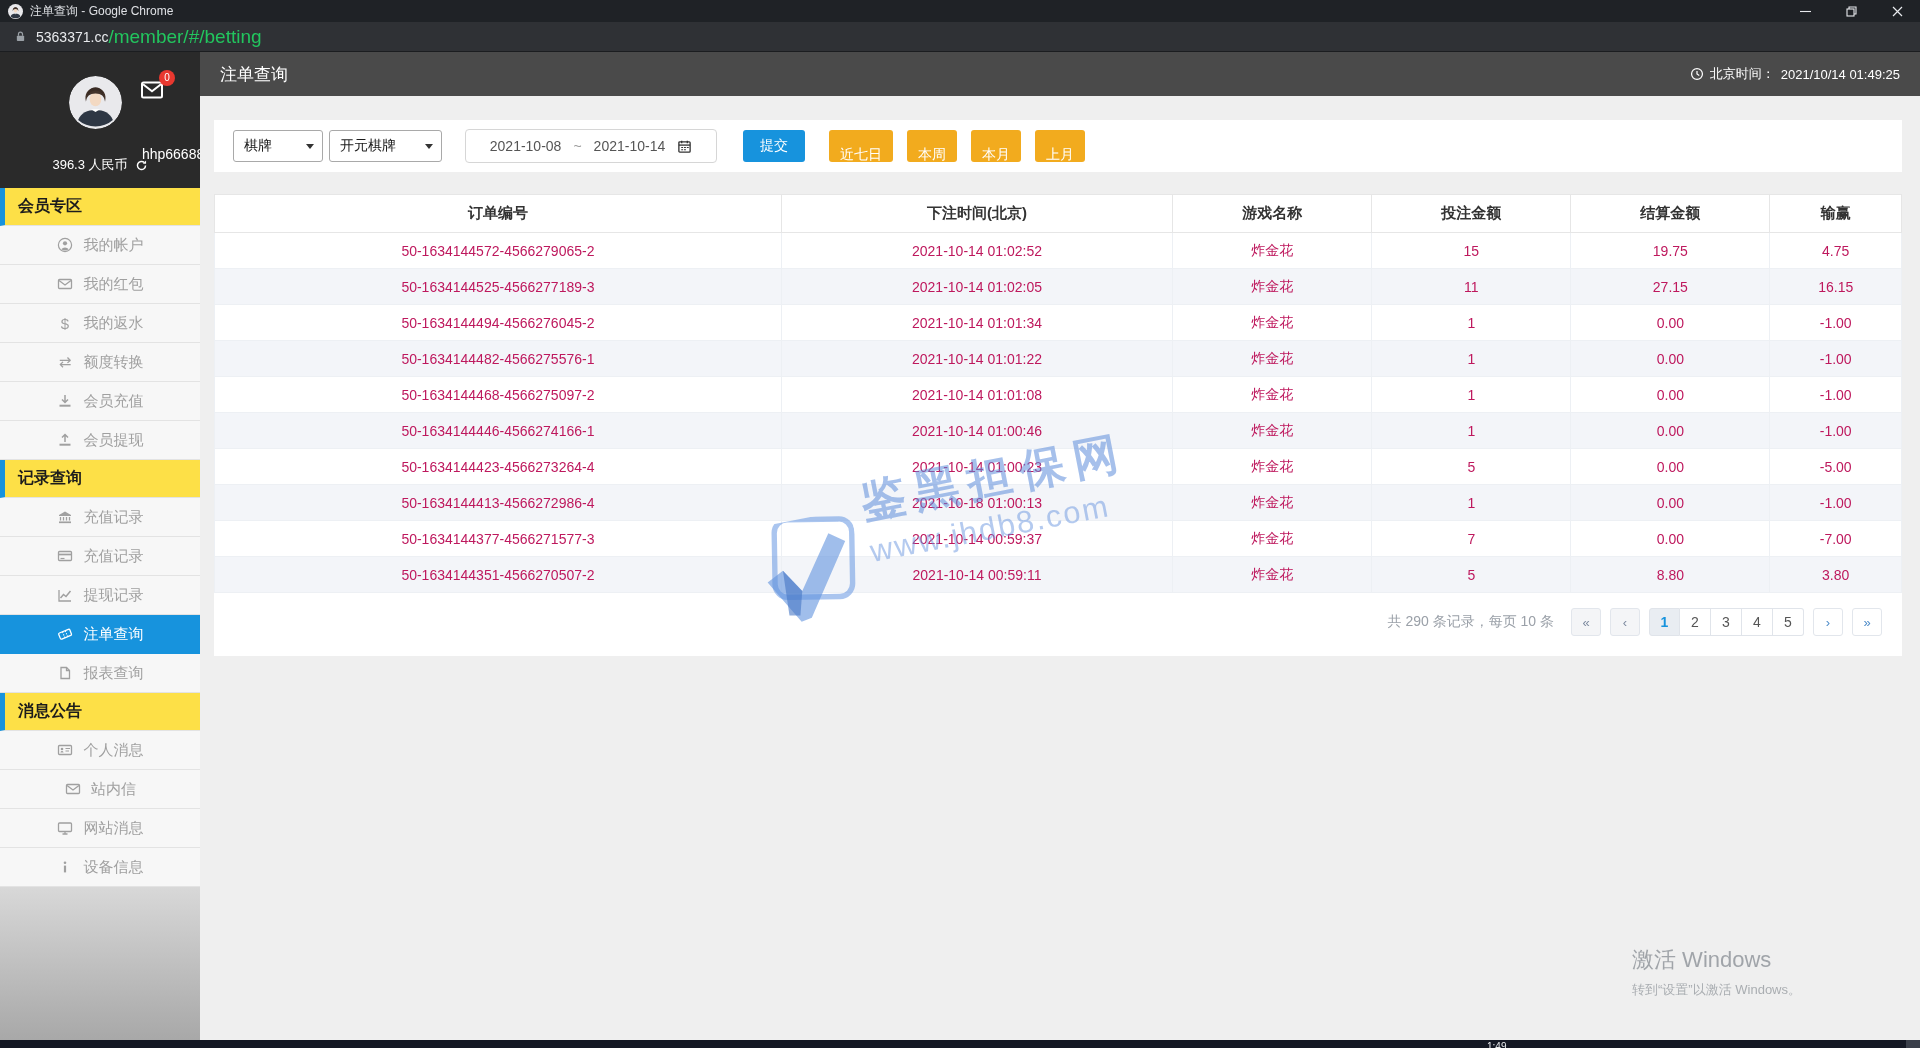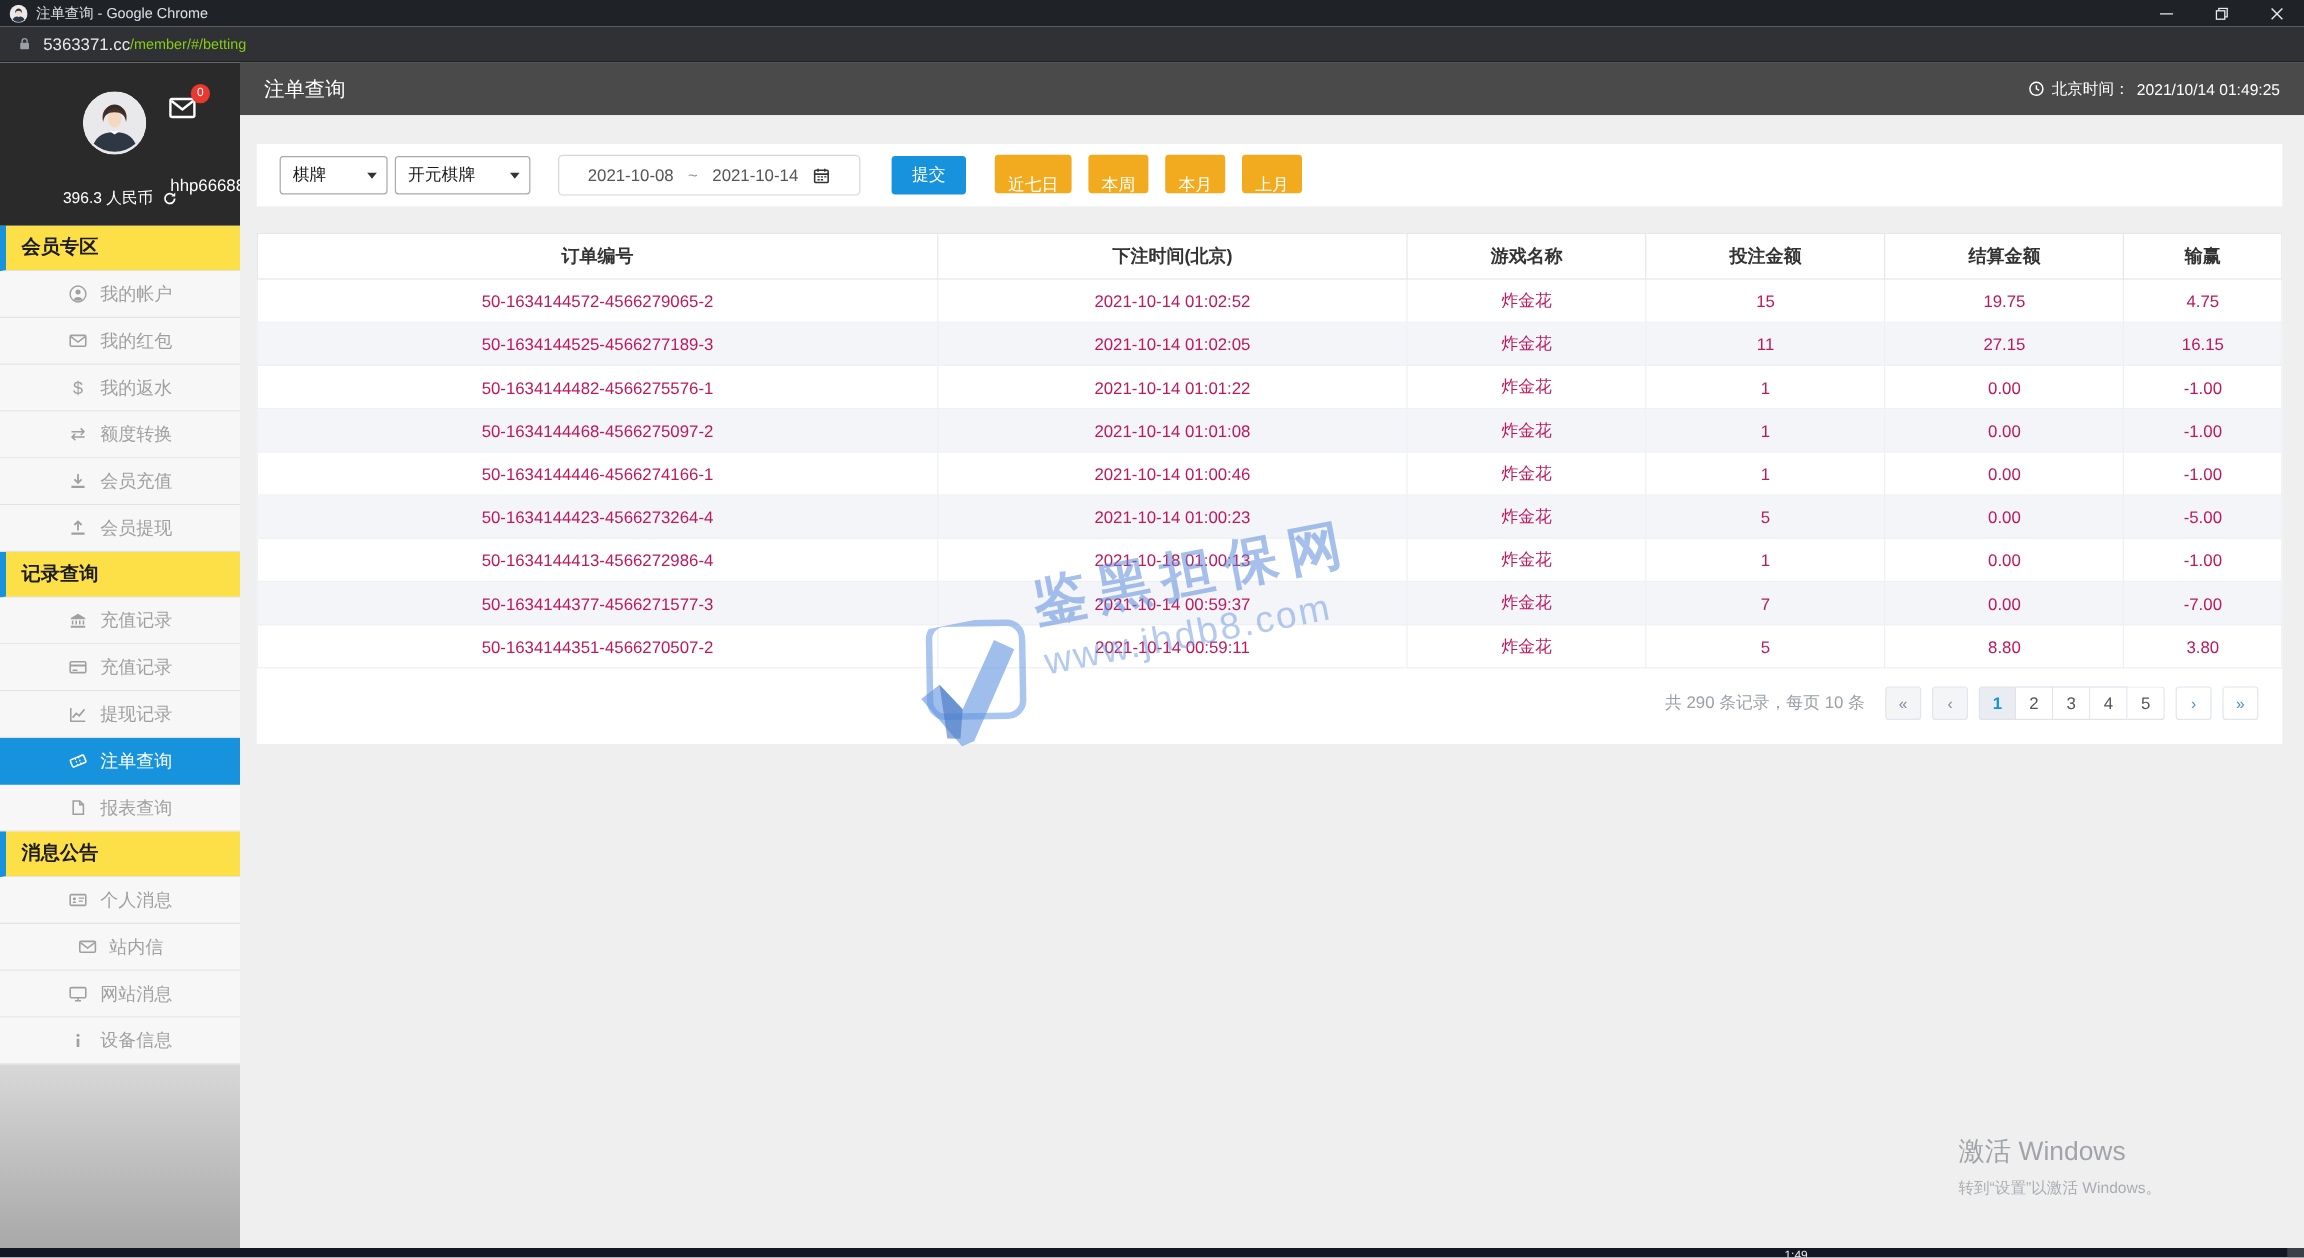--- a/index.html
+++ b/index.html
@@ -14,21 +14,21 @@
   .titlebar .ttl { font-size:12px; color:#dfe1e5; }
   .win-controls { margin-left:auto; display:flex; height:100%; }
   .win-btn { width:46px; height:100%; display:flex; align-items:center; justify-content:center; color:#e8eaed; cursor:default; }
   .win-btn svg { width:11px; height:11px; }
 
   
   .urlbar { height:30px; background:#2f3135; display:flex; align-items:center; padding-left:14px; flex:0 0 auto; border-bottom:1px solid #1b1d20; }
   .urlbar .lock { width:13px; height:13px; color:#9aa0a6; margin-right:9px; }
   .urlbar .lock svg { width:13px; height:13px; display:block; }
   .url-host { font-size:14px; color:#e8eaed; }
-  .url-path { font-size:12px; color:#84cc16; }
+  .url-path { font-size:19px; color:#22c55e; }
 
   
   .app { flex:1 1 auto; display:flex; min-height:0; }
 
   
   .sidebar { width:200px; flex:0 0 200px; display:flex; flex-direction:column; background:#fff; }
   .user-panel { height:136px; flex:0 0 136px; background:#2a2a2a; position:relative; color:#fff; }
   .avatar { position:absolute; left:69px; top:24px; width:53px; height:53px; border-radius:50%; overflow:hidden; }
   .avatar svg { width:53px; height:53px; display:block; }
   .mail-wrap { position:absolute; left:137px; top:26px; width:34px; height:28px; color:#fff; cursor:pointer; }
@@ -410,20 +410,28 @@
                 </tr>
                 <tr>
                   <td>50-1634144525-4566277189-3</td>
                   <td>2021-10-14 01:02:05</td>
                   <td>炸金花</td>
                   <td>11</td>
                   <td>27.15</td>
                   <td>16.15</td>
                 </tr>
                 <tr>
+                  <td>50-1634144494-4566276045-2</td>
+                  <td>2021-10-14 01:01:34</td>
+                  <td>炸金花</td>
+                  <td>1</td>
+                  <td>0.00</td>
+                  <td>-1.00</td>
+                </tr>
+                <tr>
                   <td>50-1634144482-4566275576-1</td>
                   <td>2021-10-14 01:01:22</td>
                   <td>炸金花</td>
                   <td>1</td>
                   <td>0.00</td>
                   <td>-1.00</td>
                 </tr>
                 <tr>
                   <td>50-1634144468-4566275097-2</td>
                   <td>2021-10-14 01:01:08</td>

